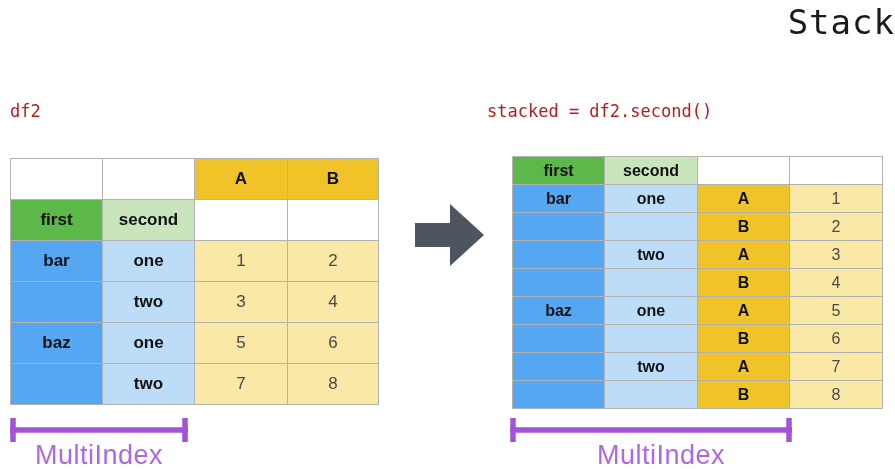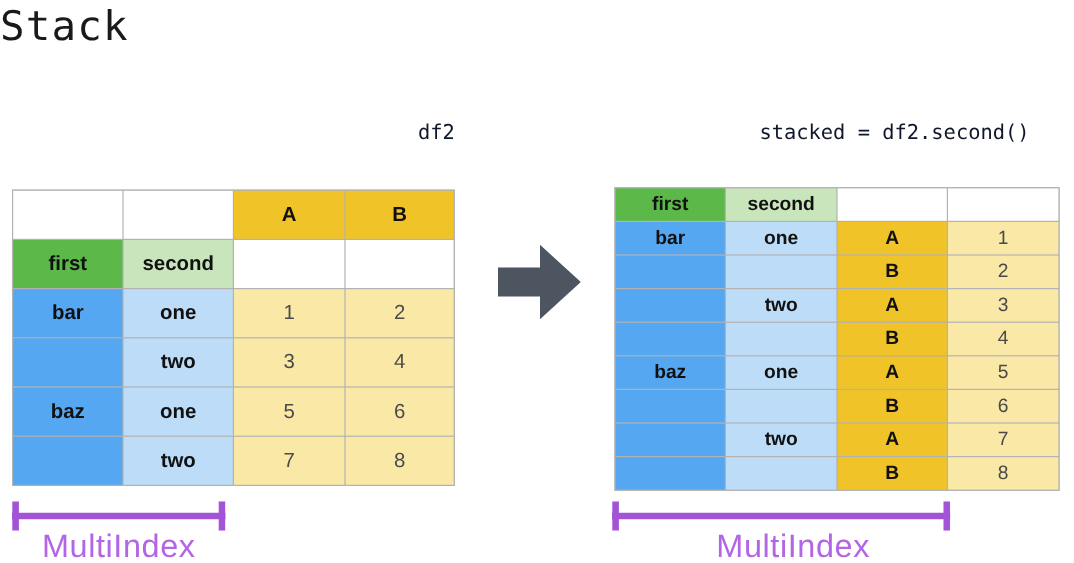--- a/index.html
+++ b/index.html
@@ -5,30 +5,30 @@
   html, body { margin:0; padding:0; }
   body {
     width:895px; height:469px;
     background:#ffffff;
     font-family:"Liberation Sans", sans-serif;
     position:relative;
     overflow:hidden;
   }
   .title {
     position:absolute; top:2px; left:0; width:895px;
-    text-align:left;
+    text-align:right;
     font-family:"DejaVu Sans Mono", monospace;
     font-size:34px; color:#1a1a1a;
     letter-spacing:1px;
   }
   .panel-label {
     position:absolute; top:101px;
     font-family:"DejaVu Sans Mono", monospace;
-    font-size:17px; color:#0f172a;
-    text-align:right; white-space:pre;
+    font-size:17px; color:#b91c1c;
+    text-align:left; white-space:pre;
   }
   .panel-label.left  { left:10px;  width:369px; }
   .panel-label.right { left:487px; width:371px; }
 
   .dtable {
     position:absolute;
     display:grid;
     gap:1px;
     border:1px solid #b2b2b2;
     background:#b2b2b2;

